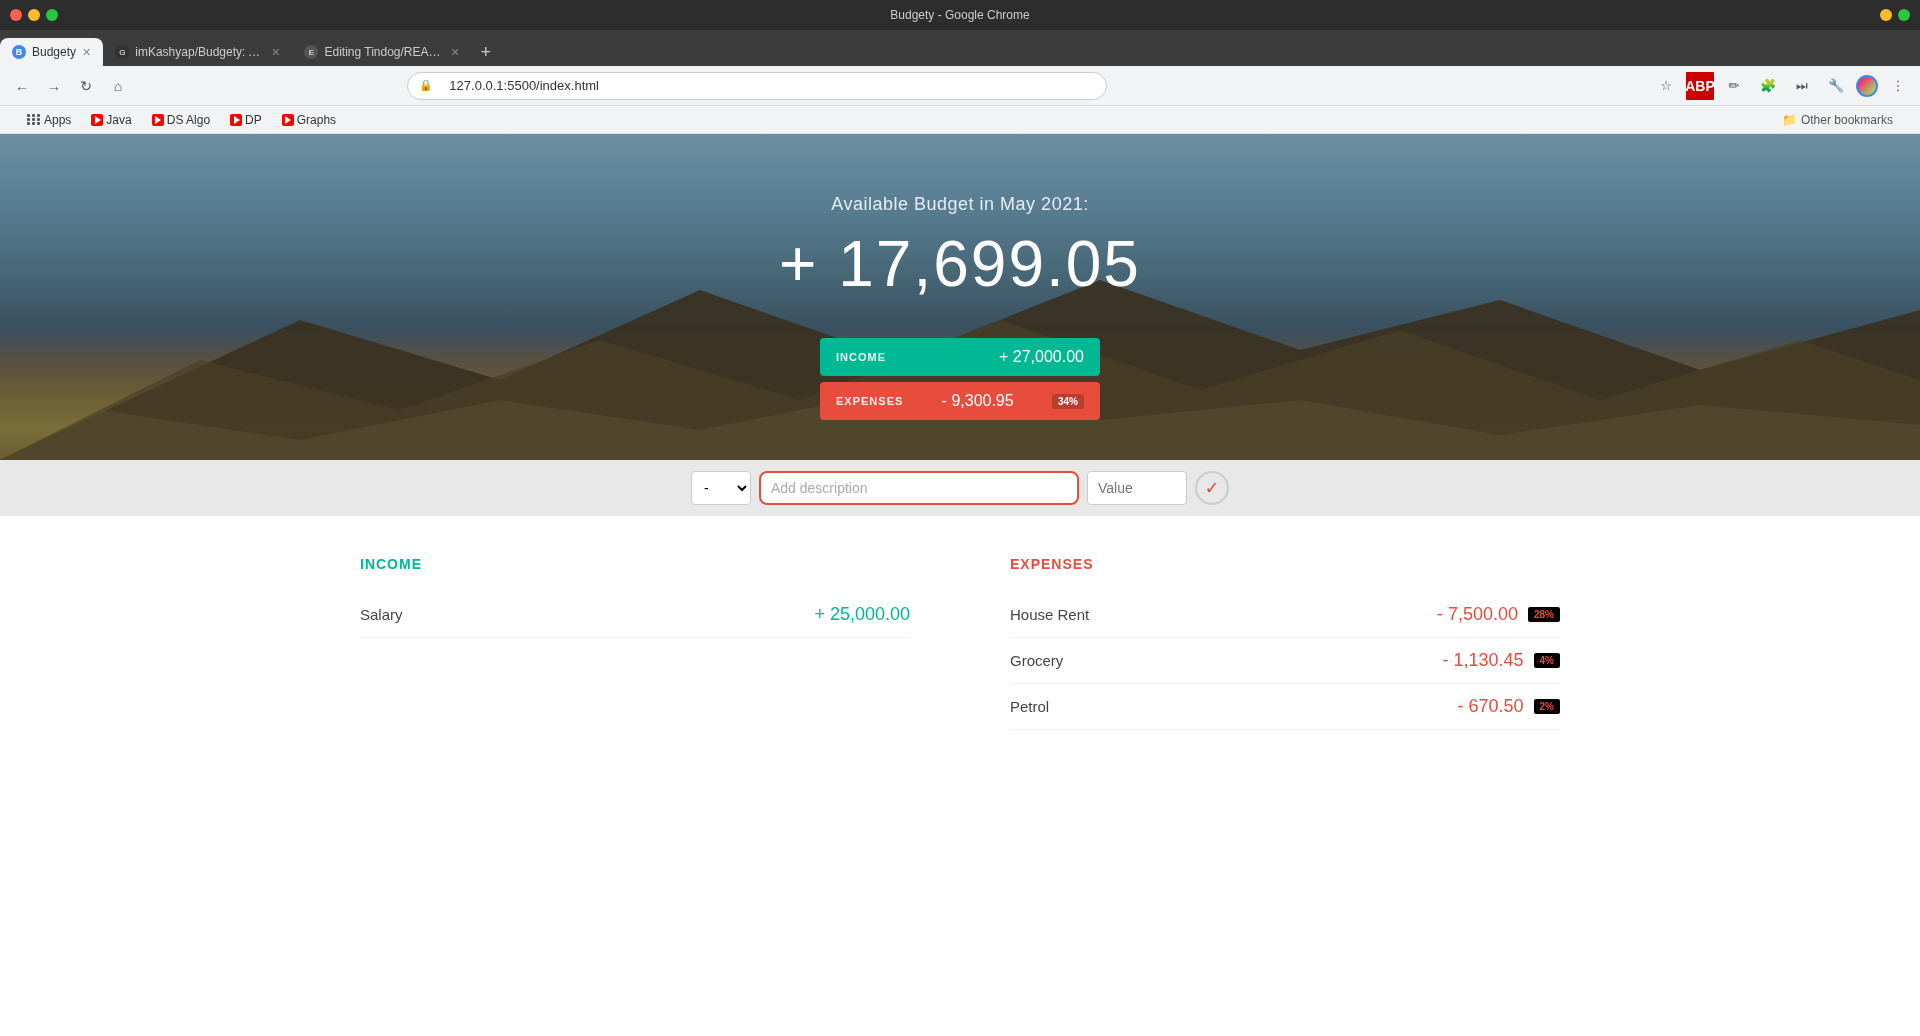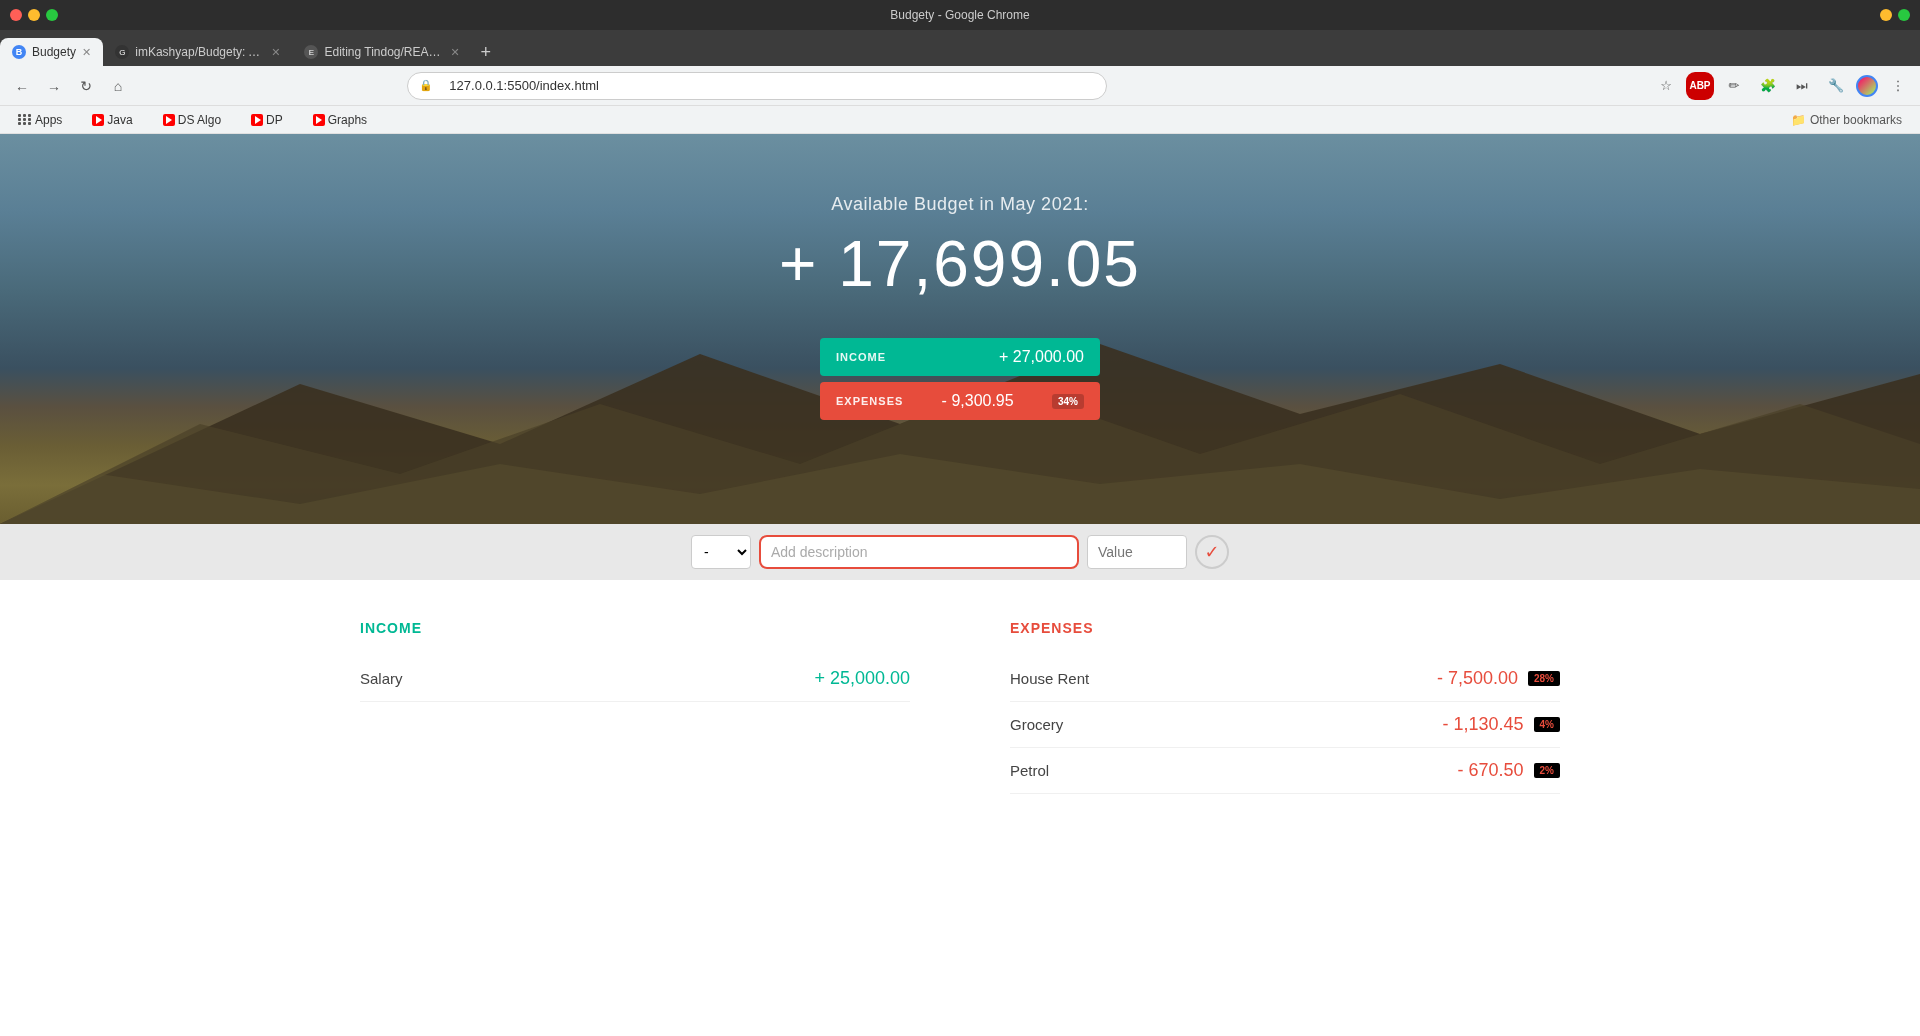--- a/index.html
+++ b/index.html
@@ -117,36 +117,36 @@
       margin-left: auto;
       display: flex;
       align-items: center;
       gap: 6px;
     }
     .ctrl-btn {
       width: 28px; height: 28px; border-radius: 50%; display: flex; align-items: center; justify-content: center;
       cursor: pointer; color: #555; font-size: 13px;
     }
     .abp-badge {
-      background: #c00; color: #fff; font-size: 10px; font-weight: bold;
-      padding: 1px 4px; border-radius: 9px;
+      background: #c00; color: #fff; font-size: 14px; font-weight: bold;
+      padding: 1px 4px; border-radius: 1px;
     }
     .avatar-circle {
       width: 22px; height: 22px; border-radius: 50%; background: linear-gradient(135deg, #f06, #9f6);
       border: 2px solid #4285f4;
     }
 
     
     .bookmarks-bar {
       background: #f1f3f4;
       height: 28px;
       display: flex;
       align-items: center;
-      padding: 0 12px;
-      gap: 18px;
+      padding: 0 21px;
+      gap: 8px;
       border-bottom: 1px solid #e0e0e0;
       font-size: 12px;
       color: #333;
     }
     .bookmark-item {
       display: flex; align-items: center; gap: 3px;
       padding: 2px 6px; border-radius: 4px; cursor: pointer;
     }
     .bookmark-yt-icon {
       width: 12px; height: 12px; border-radius: 2px; background: red;
@@ -163,21 +163,21 @@
       margin-left: auto;
       display: flex; align-items: center; gap: 4px;
       padding: 2px 6px; border-radius: 4px; cursor: pointer;
       color: #555;
     }
     .folder-icon { font-size: 12px; }
 
     
     .hero {
       width: 100%;
-      height: 390px;
+      height: 326px;
       position: relative;
       overflow: hidden;
       background: #5a7a8a;
     }
     .hero-bg {
       position: absolute; inset: 0;
       background: linear-gradient(
         to bottom,
         #6b8fa0 0%,
         #5a7f95 20%,

